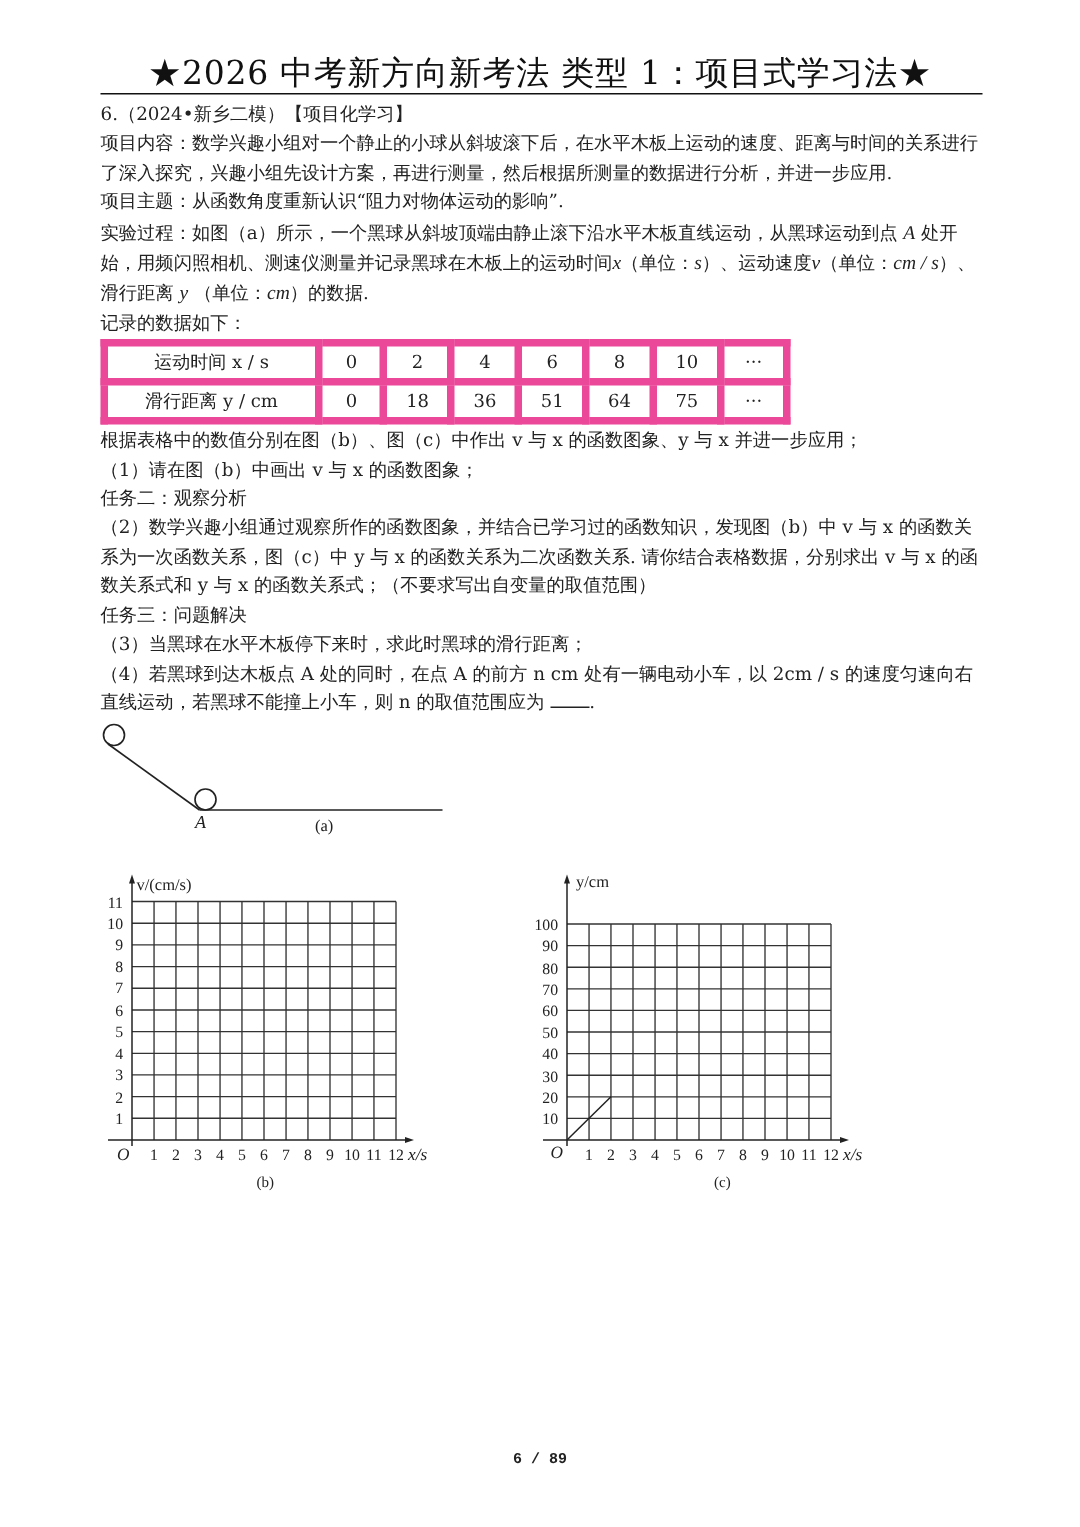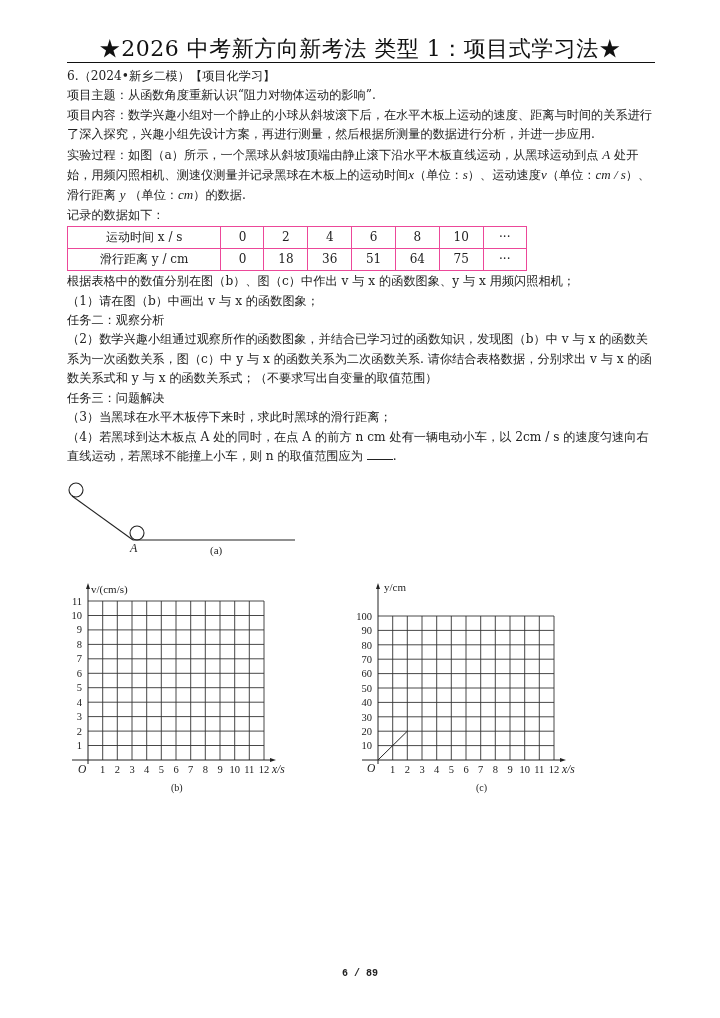--- a/index.html
+++ b/index.html
@@ -3,37 +3,37 @@
 <meta charset="utf-8">
 <style>
   html,body{margin:0;padding:0;background:#fff;}
   body{width:720px;height:1018px;position:relative;overflow:hidden;font-family:"DejaVu Serif","Liberation Serif",serif;color:#222;}
   .title{position:absolute;left:0;top:34px;width:720px;text-align:center;font-size:22px;font-weight:normal;color:#111;letter-spacing:0.5px;}
   .rule{position:absolute;left:67px;top:62px;width:588px;height:0;border-top:1.5px solid #111;}
   .body{position:absolute;left:67px;top:67px;width:590px;font-size:12.2px;line-height:19.4px;}
   .body p{margin:0;}
   .ital{font-style:italic;font-family:"Liberation Serif",serif;font-size:13px;}
   table.data{border-collapse:collapse;margin:1px 0 1px 0;font-size:12px;width:460px;}
-  table.data td{border:1px solid #ec4899;height:21px;padding:0;text-align:center;}
+  table.data td{border:5px solid #ec4899;height:21px;padding:0;text-align:center;}
   table.data td.hd{width:168px;}
   table.data td.v{width:46px;}
   .blank{display:inline-block;width:26px;border-bottom:1px solid #222;height:12px;vertical-align:baseline;}
   svg{position:absolute;left:0;top:0;}
   .pageno{position:absolute;left:0;top:968px;width:720px;text-align:center;font-family:Liberation Mono, monospace;font-size:10px;font-weight:bold;color:#222;}
 </style>
 </head>
 <body>
 
 <div class="title">★2026 中考新方向新考法 类型 1：项目式学习法★</div>
 <div class="rule"></div>
 
 <div class="body">
   <p>6.（2024•新乡二模）【项目化学习】</p>
+  <p>项目内容：数学兴趣小组对一个静止的小球从斜坡滚下后，在水平木板上运动的速度、距离与时间的关系进行了深入探究，兴趣小组先设计方案，再进行测量，然后根据所测量的数据进行分析，并进一步应用.</p>
   <p>项目主题：从函数角度重新认识“阻力对物体运动的影响”.</p>
-  <p>项目内容：数学兴趣小组对一个静止的小球从斜坡滚下后，在水平木板上运动的速度、距离与时间的关系进行了深入探究，兴趣小组先设计方案，再进行测量，然后根据所测量的数据进行分析，并进一步应用.</p>
   <p><span>实验过程：如图（a）所示，一个黑球从斜坡顶端由静止滚下沿水平木板直线运动，从黑球运动到点</span> <span class="ital">A</span> <span>处开始，用频闪照相机、测速仪测量并记录黑球在木板上的运动时间</span><span class="ital">x</span><span>（单位：</span><span class="ital">s</span><span>）、运动速度</span><span class="ital">v</span><span>（单位：</span><span class="ital">cm / s</span><span>）、滑行距离</span> <span class="ital">y</span> <span>（单位：</span><span class="ital">cm</span><span>）的数据.</span></p>
   <p>记录的数据如下：</p>
   <table class="data">
     <tbody>
         <tr>
       <td class="hd">运动时间 x / s</td>
       <td class="v">0</td>
       <td class="v">2</td>
       <td class="v">4</td>
       <td class="v">6</td>
@@ -46,21 +46,21 @@
       <td class="v">0</td>
       <td class="v">18</td>
       <td class="v">36</td>
       <td class="v">51</td>
       <td class="v">64</td>
       <td class="v">75</td>
       <td class="v">···</td>
     </tr>
   </tbody>
     </table>
-  <p>根据表格中的数值分别在图（b）、图（c）中作出 v 与 x 的函数图象、y 与 x 用频闪照相机；</p>
+  <p>根据表格中的数值分别在图（b）、图（c）中作出 v 与 x 的函数图象、y 与 x 并进一步应用；</p>
   <p>（1）请在图（b）中画出 v 与 x 的函数图象；</p>
   <p>任务二：观察分析</p>
   <p>（2）数学兴趣小组通过观察所作的函数图象，并结合已学习过的函数知识，发现图（b）中 v 与 x 的函数关系为一次函数关系，图（c）中 y 与 x 的函数关系为二次函数关系. 请你结合表格数据，分别求出 v 与 x 的函数关系式和 y 与 x 的函数关系式；（不要求写出自变量的取值范围）</p>
   <p>任务三：问题解决</p>
   <p>（3）当黑球在水平木板停下来时，求此时黑球的滑行距离；</p>
   <p><span>（4）若黑球到达木板点 A 处的同时，在点 A 的前方 n  cm 处有一辆电动小车，以 2cm / s 的速度匀速向右直线运动，若黑球不能撞上小车，则 n 的取值范围应为</span> <span class="blank"></span><span>.</span></p>
 </div>
 
 <svg width="720" height="1018" style="font-family:'Liberation Serif',serif;">
 

